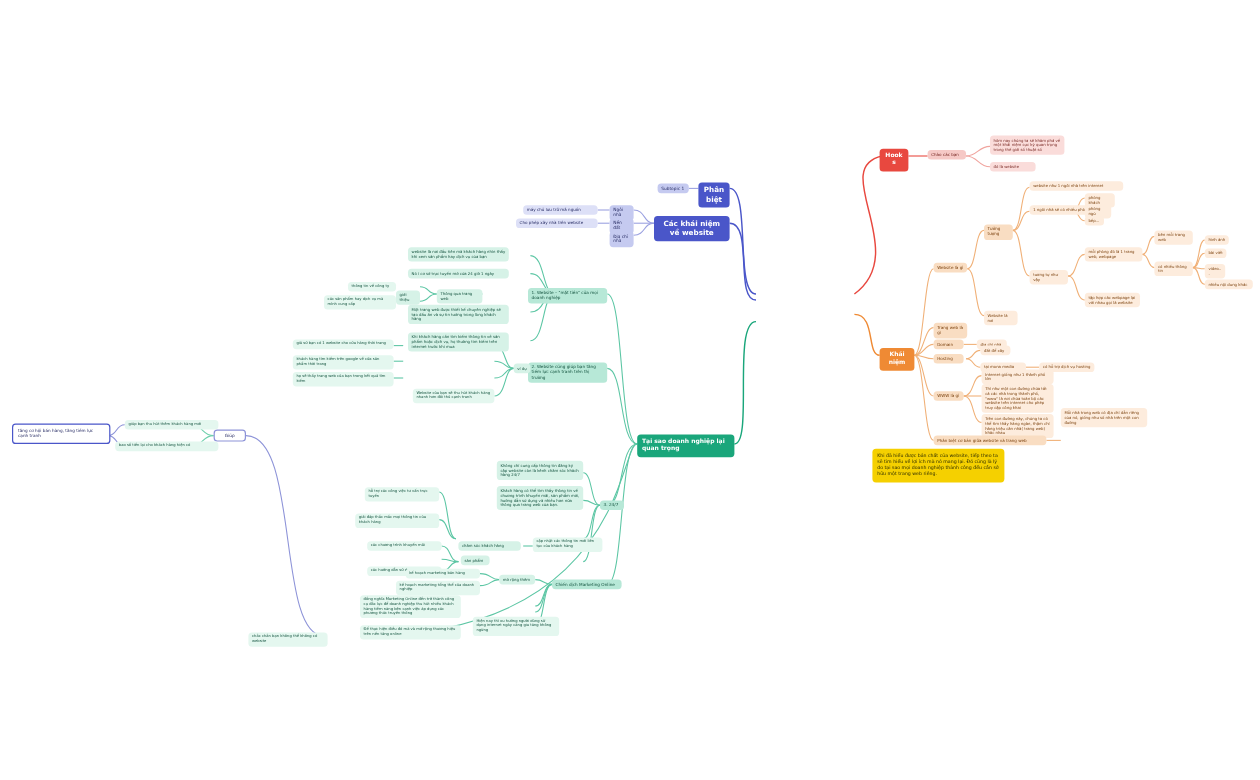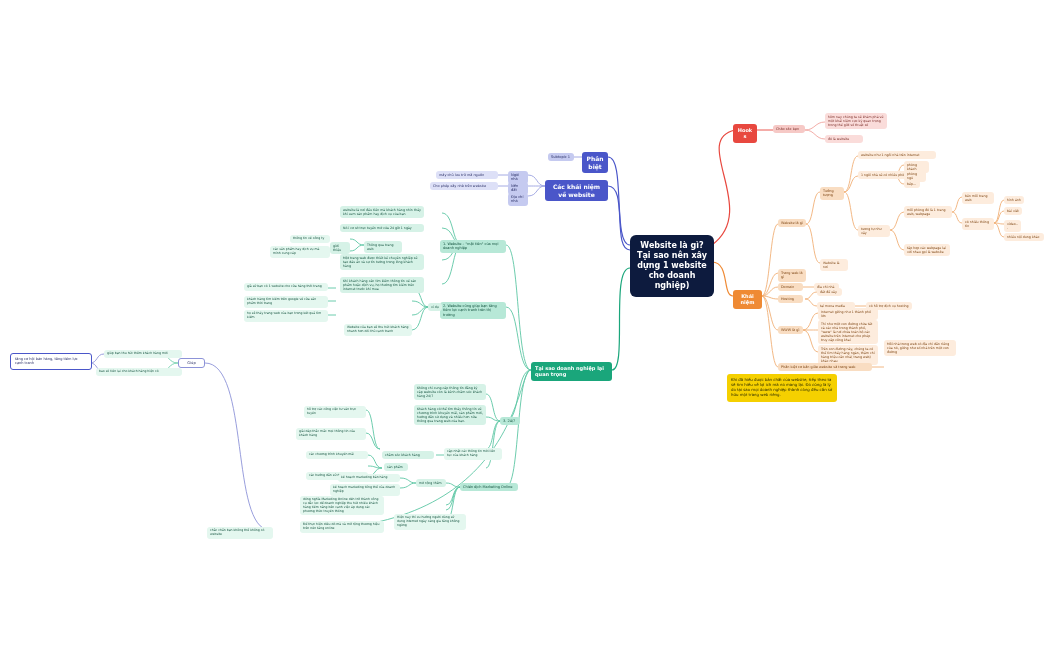--- a/index.html
+++ b/index.html
@@ -138,21 +138,20 @@
     <path d="M416 483 C 408 483, 410 488, 400 488" stroke="#5cc6a4"></path>
 
     <path d="M270 530 C 230 530, 250 363, 205 363" stroke="#8d93d8"></path>
     <path d="M178 363 C 168 363, 170 354, 158 354" stroke="#6fd0ac"></path>
     <path d="M178 363 C 168 363, 170 372, 158 372" stroke="#6fd0ac"></path>
     <path d="M104 354 C 96 354, 98 363, 90 363" stroke="#8d93d8"></path>
     <path d="M104 372 C 96 372, 98 363, 90 363" stroke="#8d93d8"></path>
   </g>
 </svg>
 
-<div class="node c-root" style="left:630px;top:235px;width:84px;">Website là gì? Tại sao nên xây dựng 1 website cho doanh nghiệp)</div>
 
 <div class="node c-red-main" style="left:733px;top:124px;width:24px;">Hooks</div>
 <div class="node c-red-sub" style="left:773px;top:125px;width:32px;">Chào các bạn</div>
 <div class="node c-red-leaf" style="left:825px;top:113px;width:62px;">hôm nay chúng ta sẽ khám phá về một khái niệm cực kỳ quan trọng trong thế giới số thuật số</div>
 <div class="node c-red-leaf" style="left:825px;top:135px;width:38px;">đó là website</div>
 
 <div class="node c-or-main" style="left:733px;top:290px;width:29px;">Khái niệm</div>
 
 <div class="node c-or-sub" style="left:778px;top:219px;width:28px;">Website là gì</div>
 <div class="node c-or-sub" style="left:820px;top:187px;width:24px;">Tưởng tượng</div>

